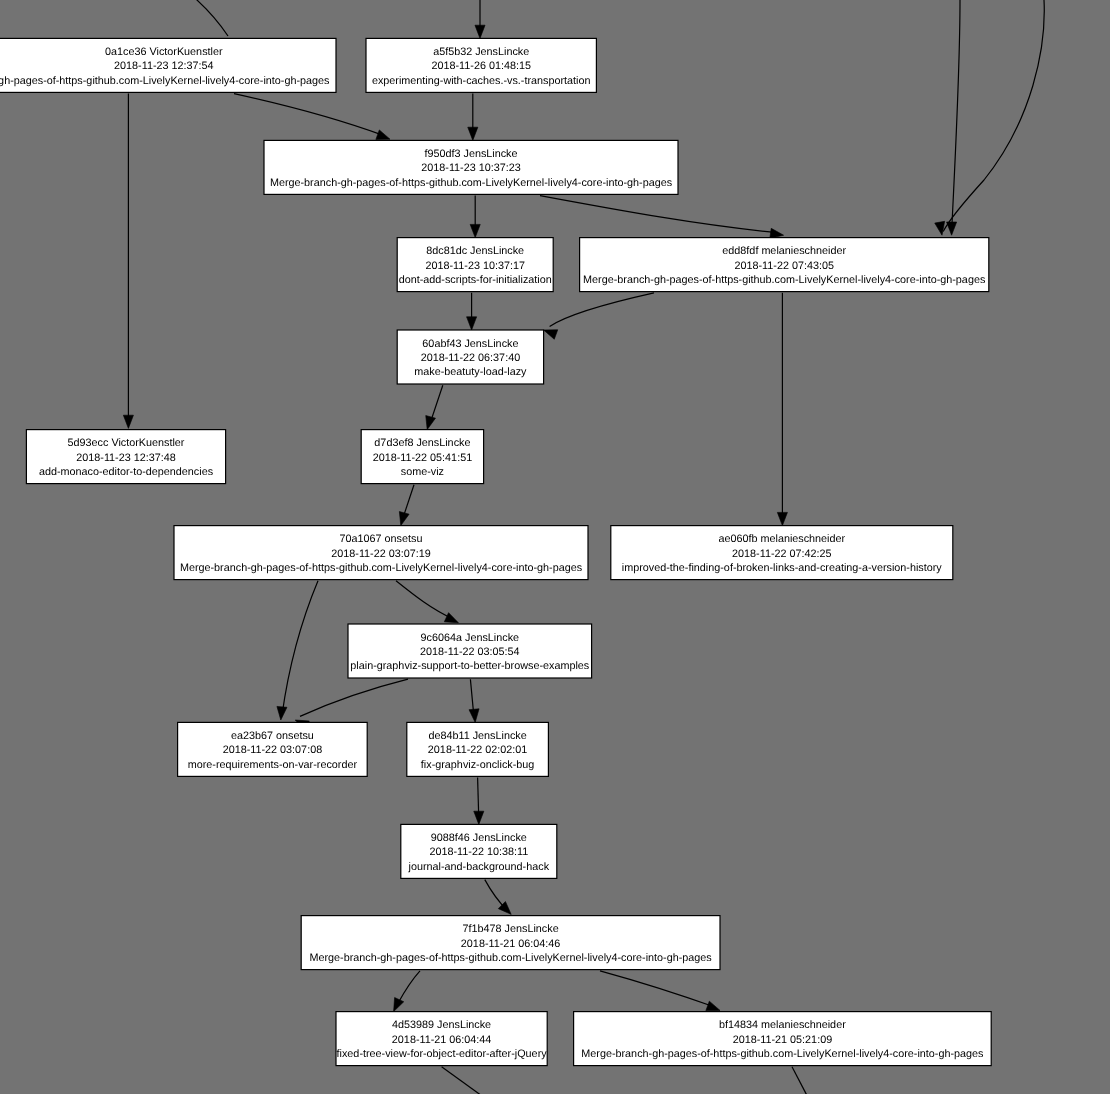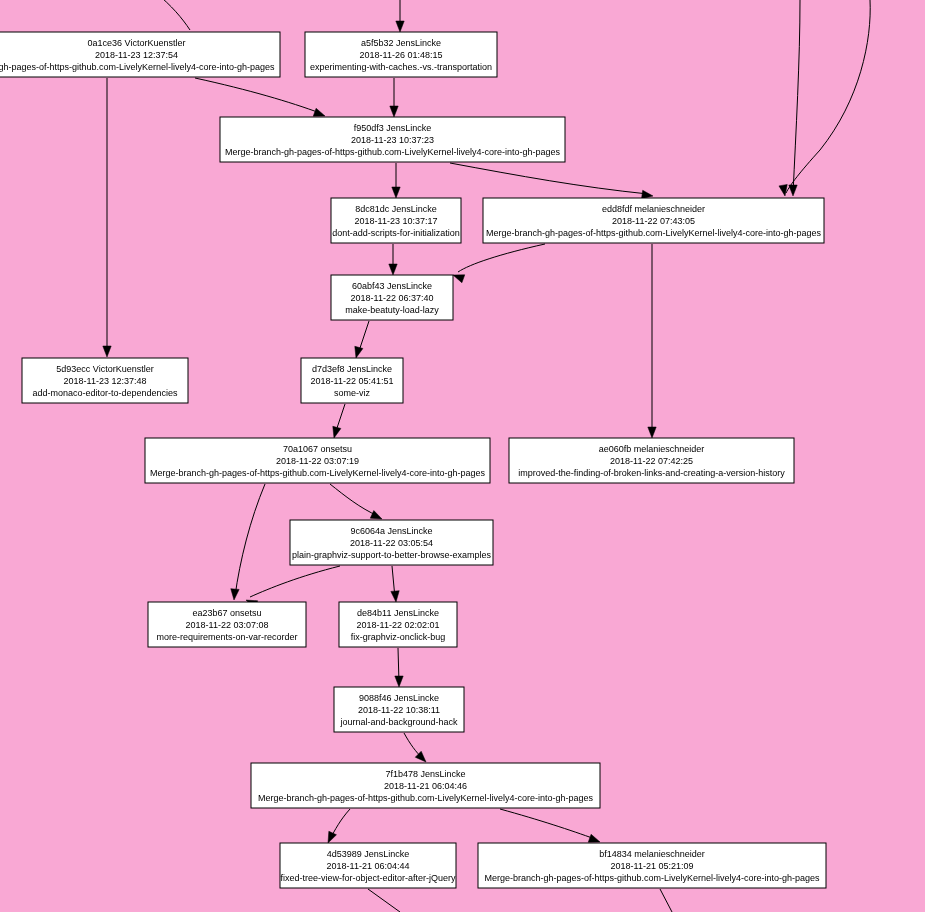--- a/index.html
+++ b/index.html
@@ -10,21 +10,21 @@
   body {
     font-family: "Liberation Sans", sans-serif;
     width: 925px;
     height: 912px;
     overflow: hidden;
   }
   #graph-root {
     position: relative;
     width: 925px;
     height: 912px;
-    background: #f9a8d4;
+    background: #737373;
   }
   svg#graph-canvas {
     position: absolute;
     left: 0;
     top: 0;
     width: 925px;
     height: 912px;
     display: block;
   }
   .edge-path {

